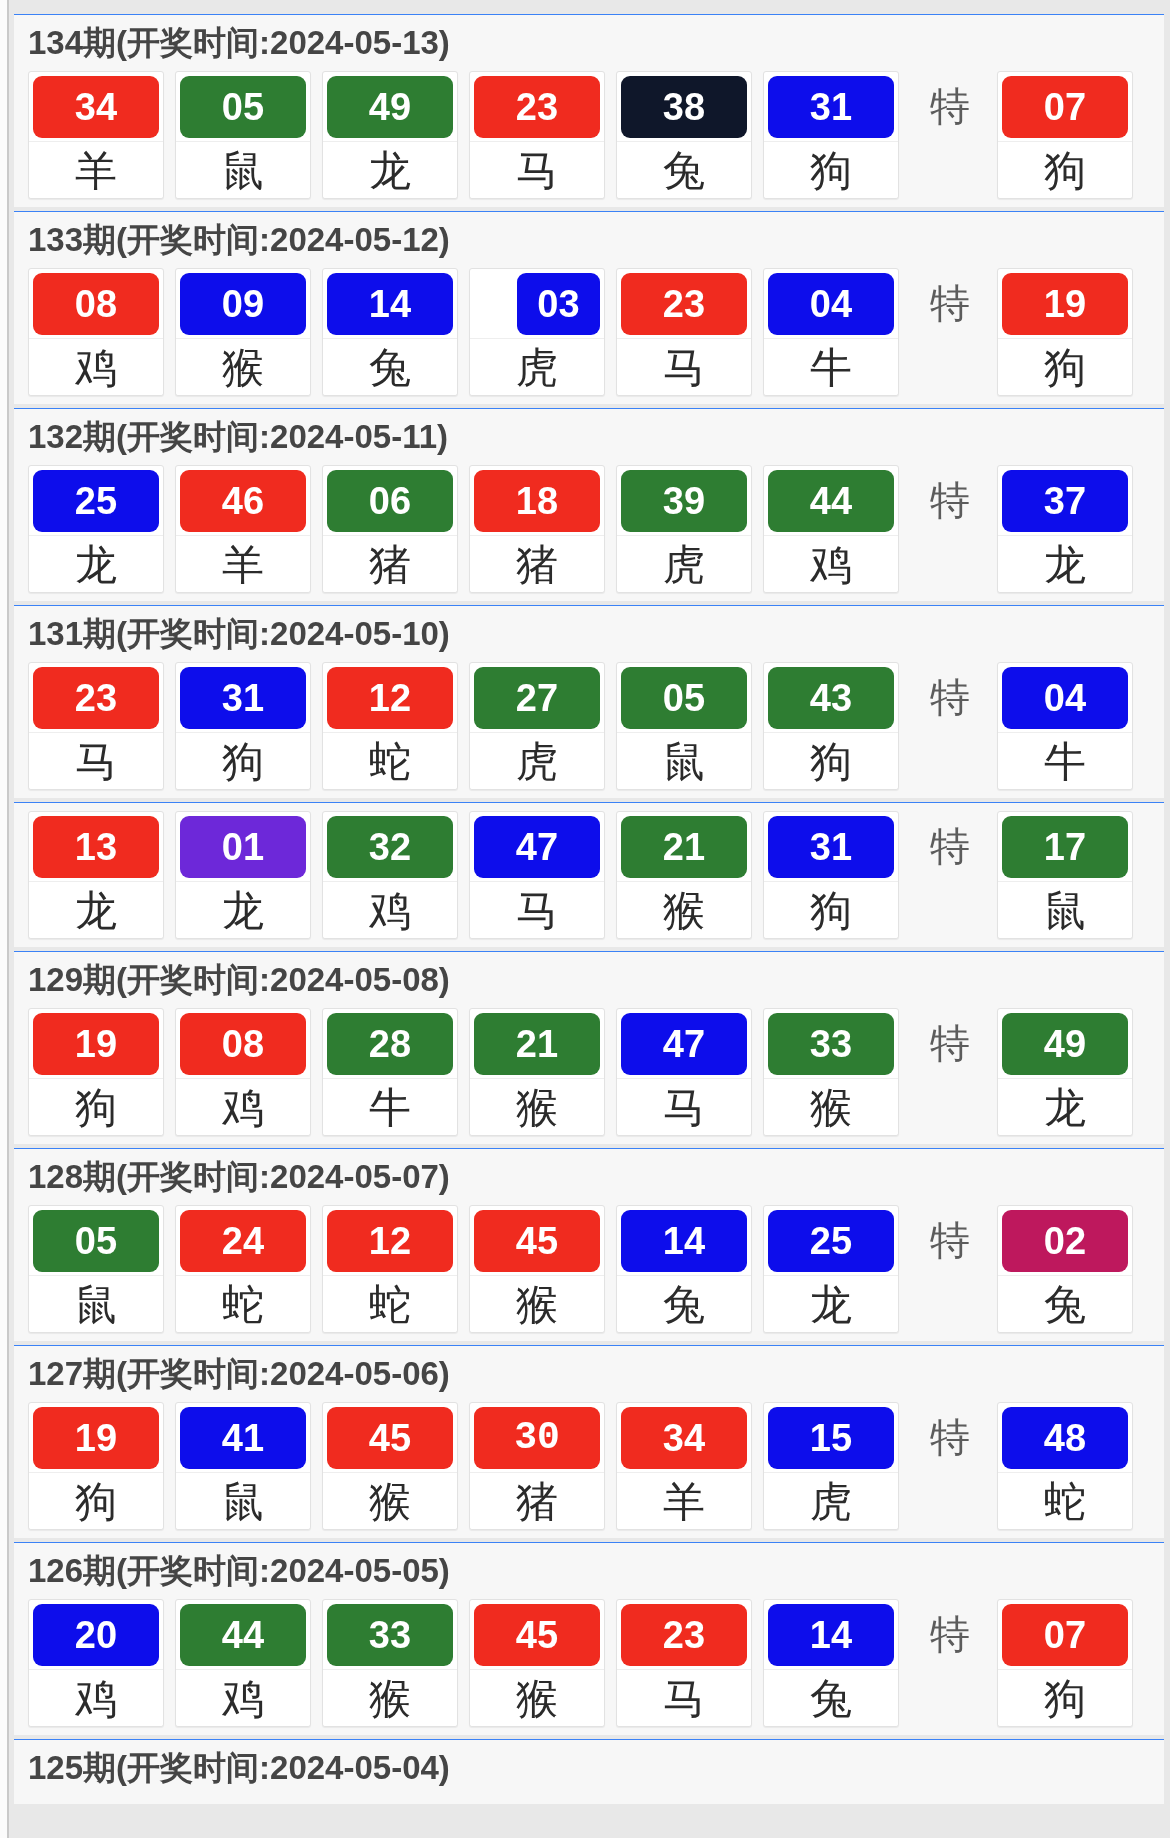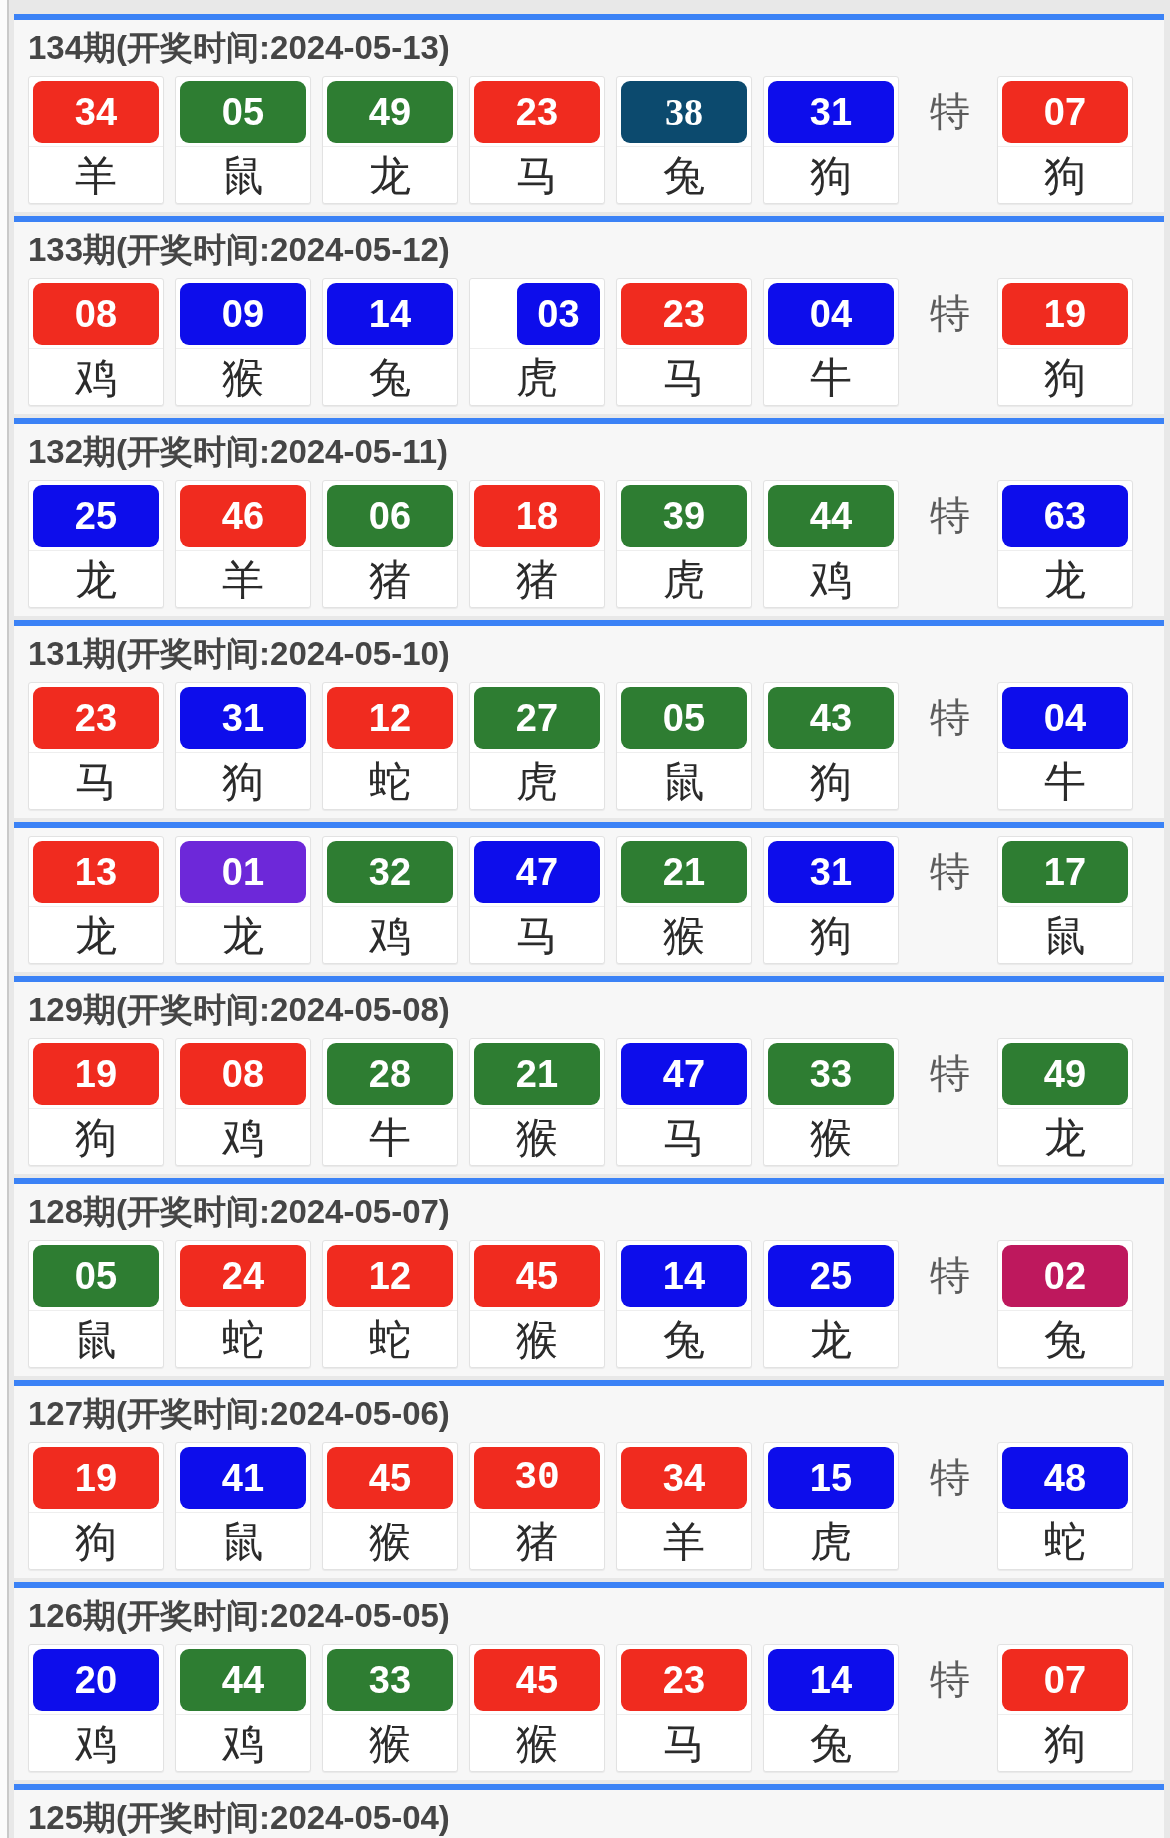--- a/index.html
+++ b/index.html
@@ -21,21 +21,21 @@
     left: 0; top: 0;
     width: 9px; height: 100%;
     background: #fbfbfb;
     border-right: 2px solid #c9c9c9;
     z-index: 2;
   }
   .section {
     margin: 0 6px 4px 14px;
     background: #f7f7f7;
     padding: 8px 0 8px 0;
-    border-top: 6px solid #3b82f6;
+    border-top: 1px solid #3b82f6;
   }
   .hdr {
     margin: 0 0 8px 14px;
     font-size: 33px;
     line-height: 40px;
     font-weight: bold;
     color: #454545;
     letter-spacing: 0px;
   }
   .row {
@@ -105,21 +105,21 @@
     <div class="num" style="background: rgb(46, 125, 50);">49</div>
     <div class="zod">龙</div>
   </div>
 
   <div class="cell">
     <div class="num" style="background: rgb(240, 43, 31);">23</div>
     <div class="zod">马</div>
   </div>
 
   <div class="cell">
-    <div class="num" style="background: #0c4a6e; font-family: Liberation Serif, serif;">38</div>
+    <div class="num" style="background: #0f172a;">38</div>
     <div class="zod">兔</div>
   </div>
 
   <div class="cell">
     <div class="num" style="background: rgb(13, 13, 235);">31</div>
     <div class="zod">狗</div>
   </div>
 <div class="te">特</div>
   <div class="cell special">
     <div class="num" style="background: rgb(240, 43, 31);">07</div>
@@ -195,21 +195,21 @@
     <div class="num" style="background: rgb(46, 125, 50);">39</div>
     <div class="zod">虎</div>
   </div>
 
   <div class="cell">
     <div class="num" style="background: rgb(46, 125, 50);">44</div>
     <div class="zod">鸡</div>
   </div>
 <div class="te">特</div>
   <div class="cell special">
-    <div class="num" style="background: rgb(13, 13, 235);">63</div>
+    <div class="num" style="background: rgb(13, 13, 235);">37</div>
     <div class="zod">龙</div>
   </div>
 </div>
   </section>
 
   <section class="section">
     <h2 class="hdr">131期(开奖时间:2024-05-10)</h2>
     <div class="row">
   <div class="cell">
     <div class="num" style="background: rgb(240, 43, 31);">23</div>

